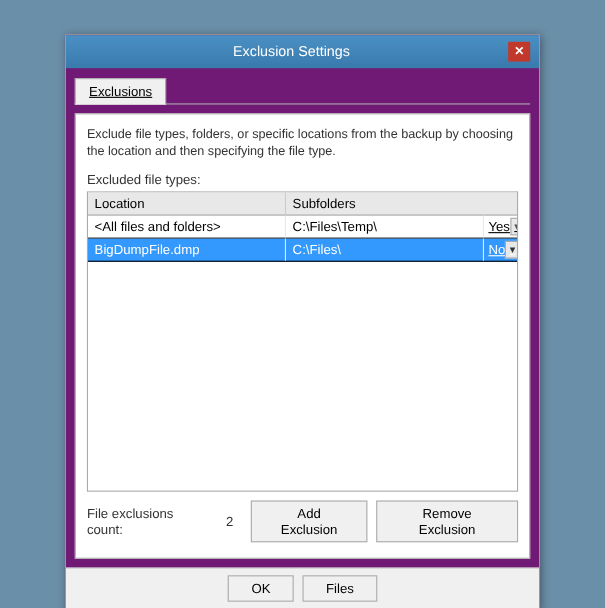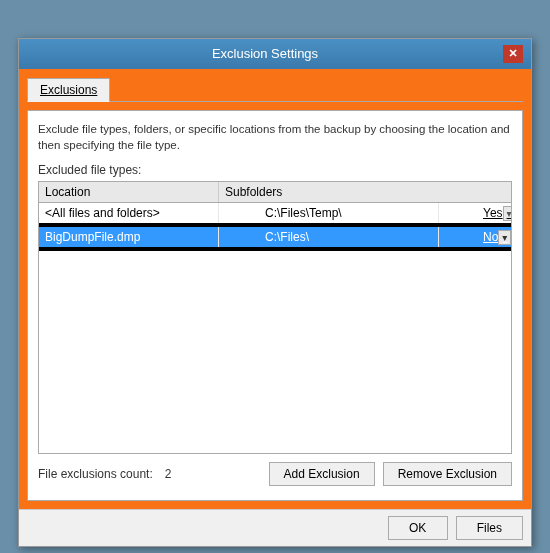--- a/index.html
+++ b/index.html
@@ -7,22 +7,22 @@
       background: #6a8fa8;
       display: flex;
       align-items: center;
       justify-content: center;
       width: 550px;
       height: 553px;
       font-family: 'Segoe UI', Tahoma, sans-serif;
       font-size: 12px;
     }
     .dialog {
-      width: 514px;
-      background: #f97316;
+      width: 432px;
+      background: #701a75;
       border: 1px solid #999;
       box-shadow: 2px 2px 8px rgba(0,0,0,0.4);
       margin-top: 32px;
     }
     .title-bar {
       background: linear-gradient(to bottom, #4a90c4, #3a7aad);
       color: white;
       padding: 6px 8px;
       display: flex;
       align-items: center;
@@ -101,22 +101,21 @@
     .th {
       padding: 3px 6px;
       font-size: 12px;
       border-right: 1px solid #ccc;
       font-weight: normal;
     }
     .th:last-child { border-right: none; }
     .table-row {
       display: grid;
       grid-template-columns: 180px 180px 1fr;
-      border-bottom: 4px solid #000000;
-      gap: 40px;
+      border-bottom: 1px solid #000000;
     }
     .table-row.selected {
       background: #3399ff;
       color: white;
     }
     .td {
       padding: 3px 6px;
       font-size: 12px;
       border-right: 1px solid #e8e8e8;
       white-space: nowrap;
@@ -165,21 +164,21 @@
       padding: 4px 14px;
       background: #f0f0f0;
       border: 1px solid #aaa;
       cursor: pointer;
       font-size: 12px;
       min-width: 80px;
     }
     .dialog-footer {
       padding: 6px 8px;
       display: flex;
-      justify-content: flex-end;
+      justify-content: center;
       gap: 8px;
       border-top: 1px solid #ccc;
       background: #f0f0f0;
     }
     .btn-ok, .btn-cancel {
       padding: 4px 20px;
       background: #f0f0f0;
       border: 1px solid #aaa;
       cursor: pointer;
       font-size: 12px;

